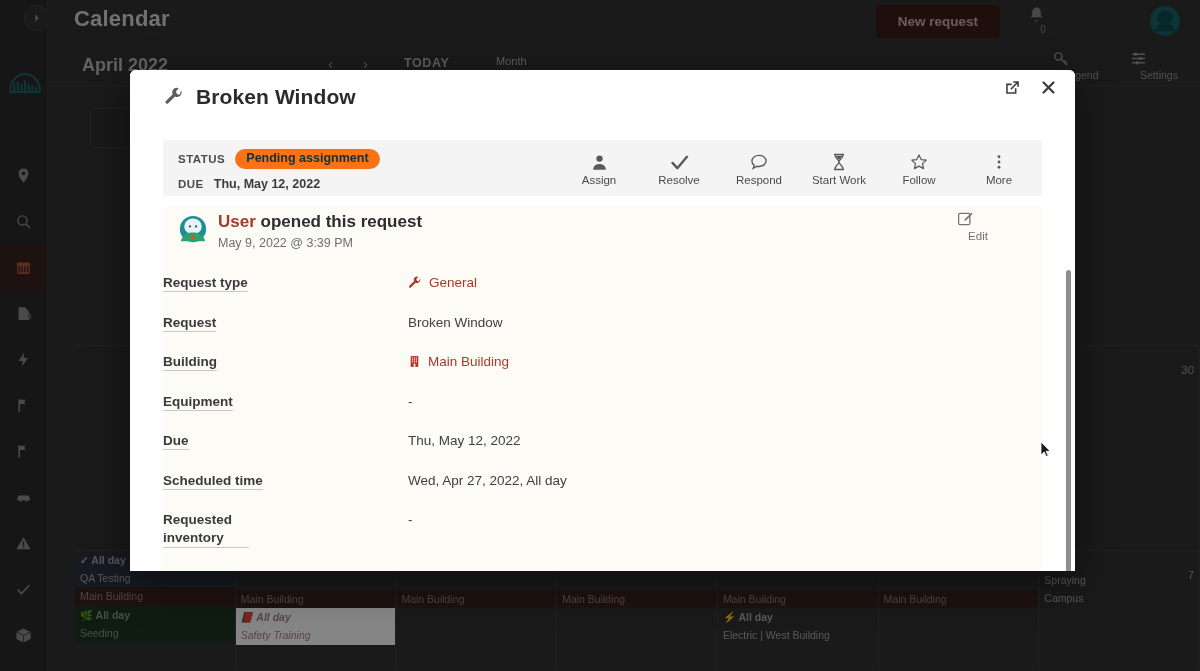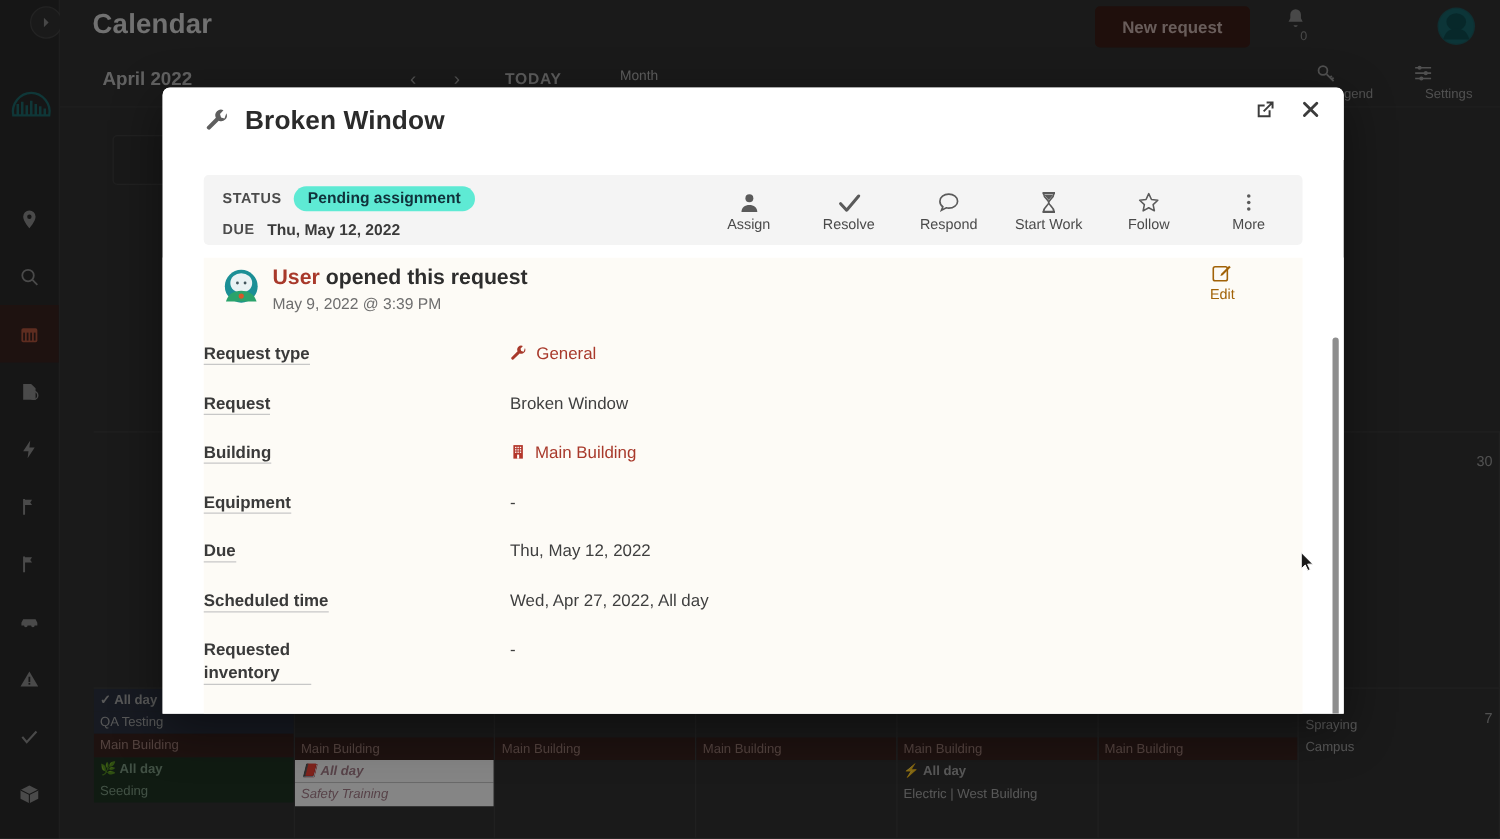--- a/index.html
+++ b/index.html
@@ -63,21 +63,21 @@
     display: flex; align-items: center; justify-content: center; font-size: 19px;
   }
 
   
   .cal-toolbar {
     position: absolute; left: 48px; right: 0; top: 44px; height: 42px;
     border-bottom: 1px solid #3c3c3c;
   }
   .cal-month {
     position: absolute; left: 34px; top: 11px;
-    font-size: 15px; font-weight: 600; color: #bdbdbd;
+    font-size: 18px; font-weight: 600; color: #bdbdbd;
   }
   .cal-nav { position: absolute; top: 11px; color: #9b9b9b; font-size: 15px; }
   .cal-nav.prev { left: 280px; }
   .cal-nav.next { left: 315px; }
   .cal-today {
     position: absolute; left: 356px; top: 12px;
     font-size: 12.5px; font-weight: 700; color: #b2b2b2; letter-spacing: .6px;
   }
   .cal-view {
     position: absolute; left: 448px; top: 11px;
@@ -141,21 +141,21 @@
   .status-bar {
     position: absolute; left: 33px; right: 33px; top: 70px; height: 56px;
     background: #f4f4f4; border-radius: 4px;
   }
   .status-left { position: absolute; left: 15px; top: 9px; }
   .status-row { display: flex; align-items: center; gap: 10px; height: 20px; }
   .status-key {
     font-size: 11.5px; font-weight: 700; color: #4b4b4b; letter-spacing: .5px;
   }
   .status-badge {
-    background: #5eead4; color: #10323b; border-radius: 10px;
+    background: #f97316; color: #10323b; border-radius: 10px;
     padding: 2px 11px 3px; font-size: 12.5px; font-weight: 600; line-height: 1.2;
   }
   .due-row { margin-top: 5px; }
   .due-val { font-size: 12.5px; font-weight: 700; color: #3b3b3b; }
 
   .status-actions {
     position: absolute; right: 10px; top: 7px; display: flex; gap: 14px;
   }
   .act {
     width: 66px; text-align: center; color: #5a5a5a; padding-top: 4px;
@@ -180,21 +180,21 @@
     display: flex; align-items: center; justify-content: center; font-size: 23px;
   }
   .feed-title {
     position: absolute; left: 55px; top: 6px; font-size: 17px; font-weight: 700; color: #2d2d2d;
   }
   .feed-title .user { color: #a8392b; }
   .feed-time {
     position: absolute; left: 55px; top: 30px; font-size: 12.5px; color: #6e6e6e;
   }
   .edit-btn {
-    position: absolute; right: 30px; top: 4px; width: 44px; color: #a16207;
+    position: absolute; right: 42px; top: 4px; width: 44px; text-align: center; color: #737373;
   }
   .edit-btn .lbl { display: block; font-size: 11.5px; margin-top: 2px; }
 
   .detail-list { position: absolute; left: 33px; right: 60px; top: 138px; }
   .detail-row { display: flex; margin-bottom: 22px; }
   .detail-label {
     width: 245px; padding-right: 18px;
     font-size: 13.5px; font-weight: 700; color: #3a3a3a; line-height: 1.3;
   }
   .detail-label span {

